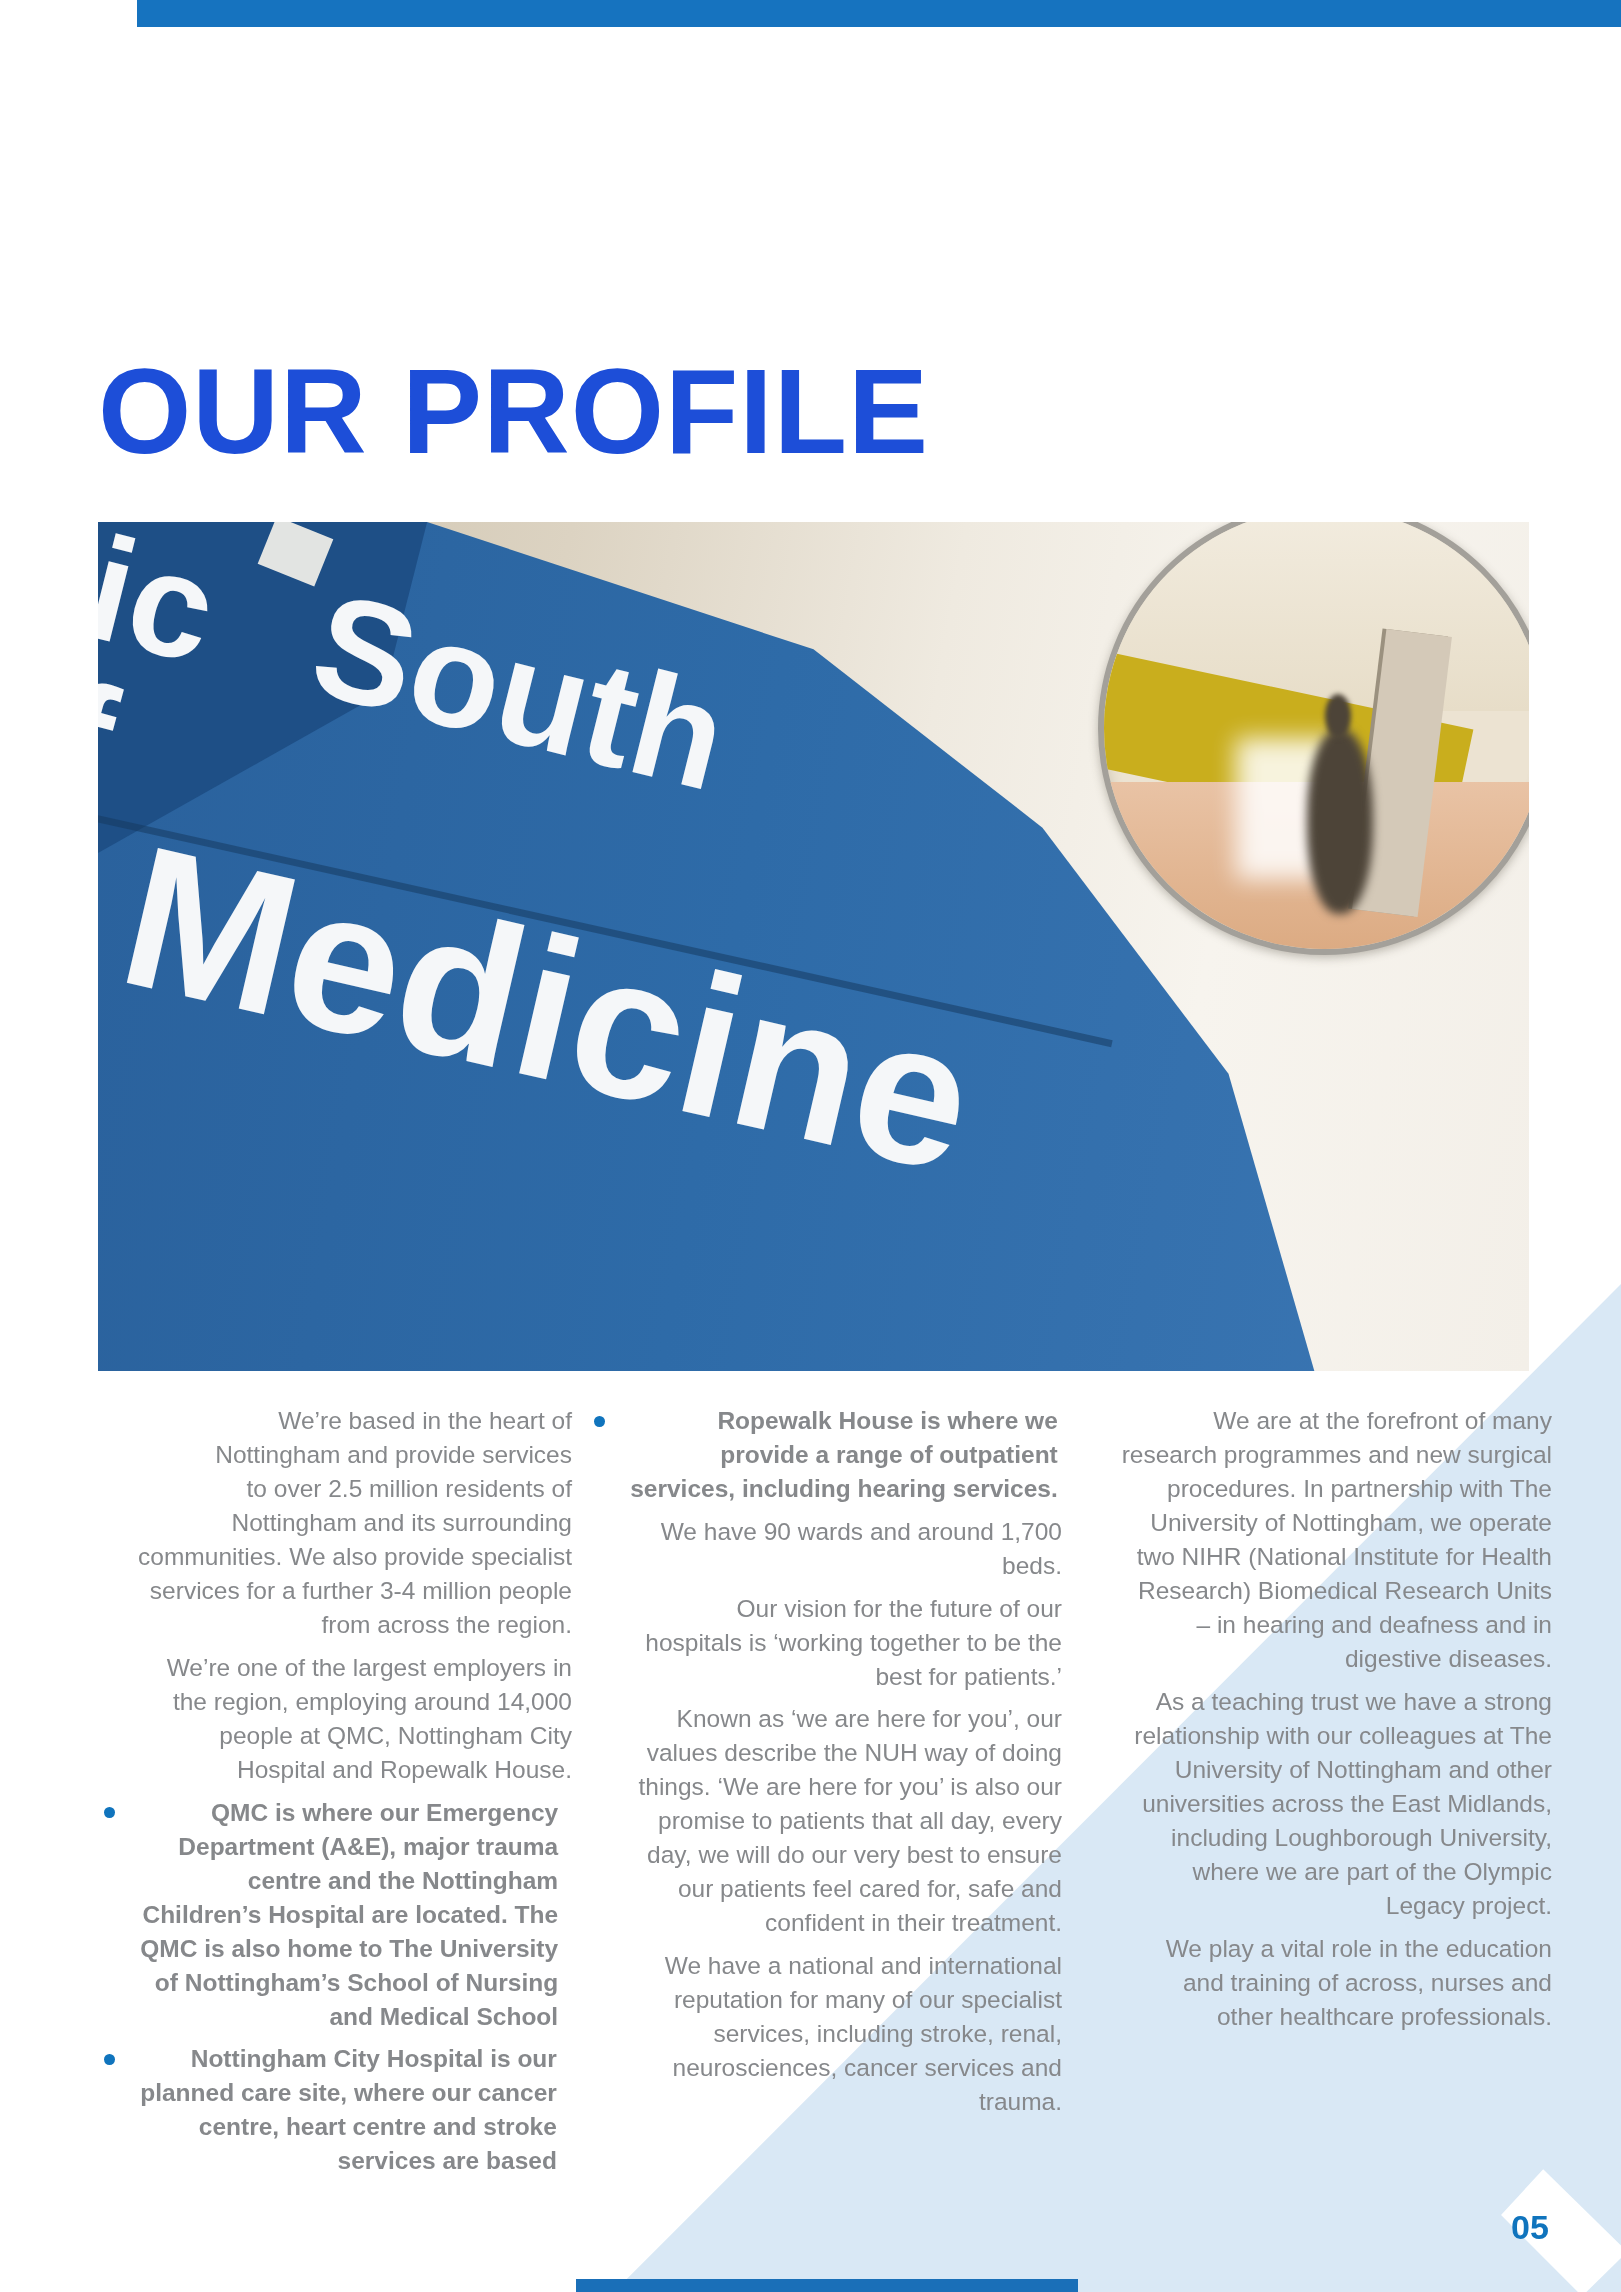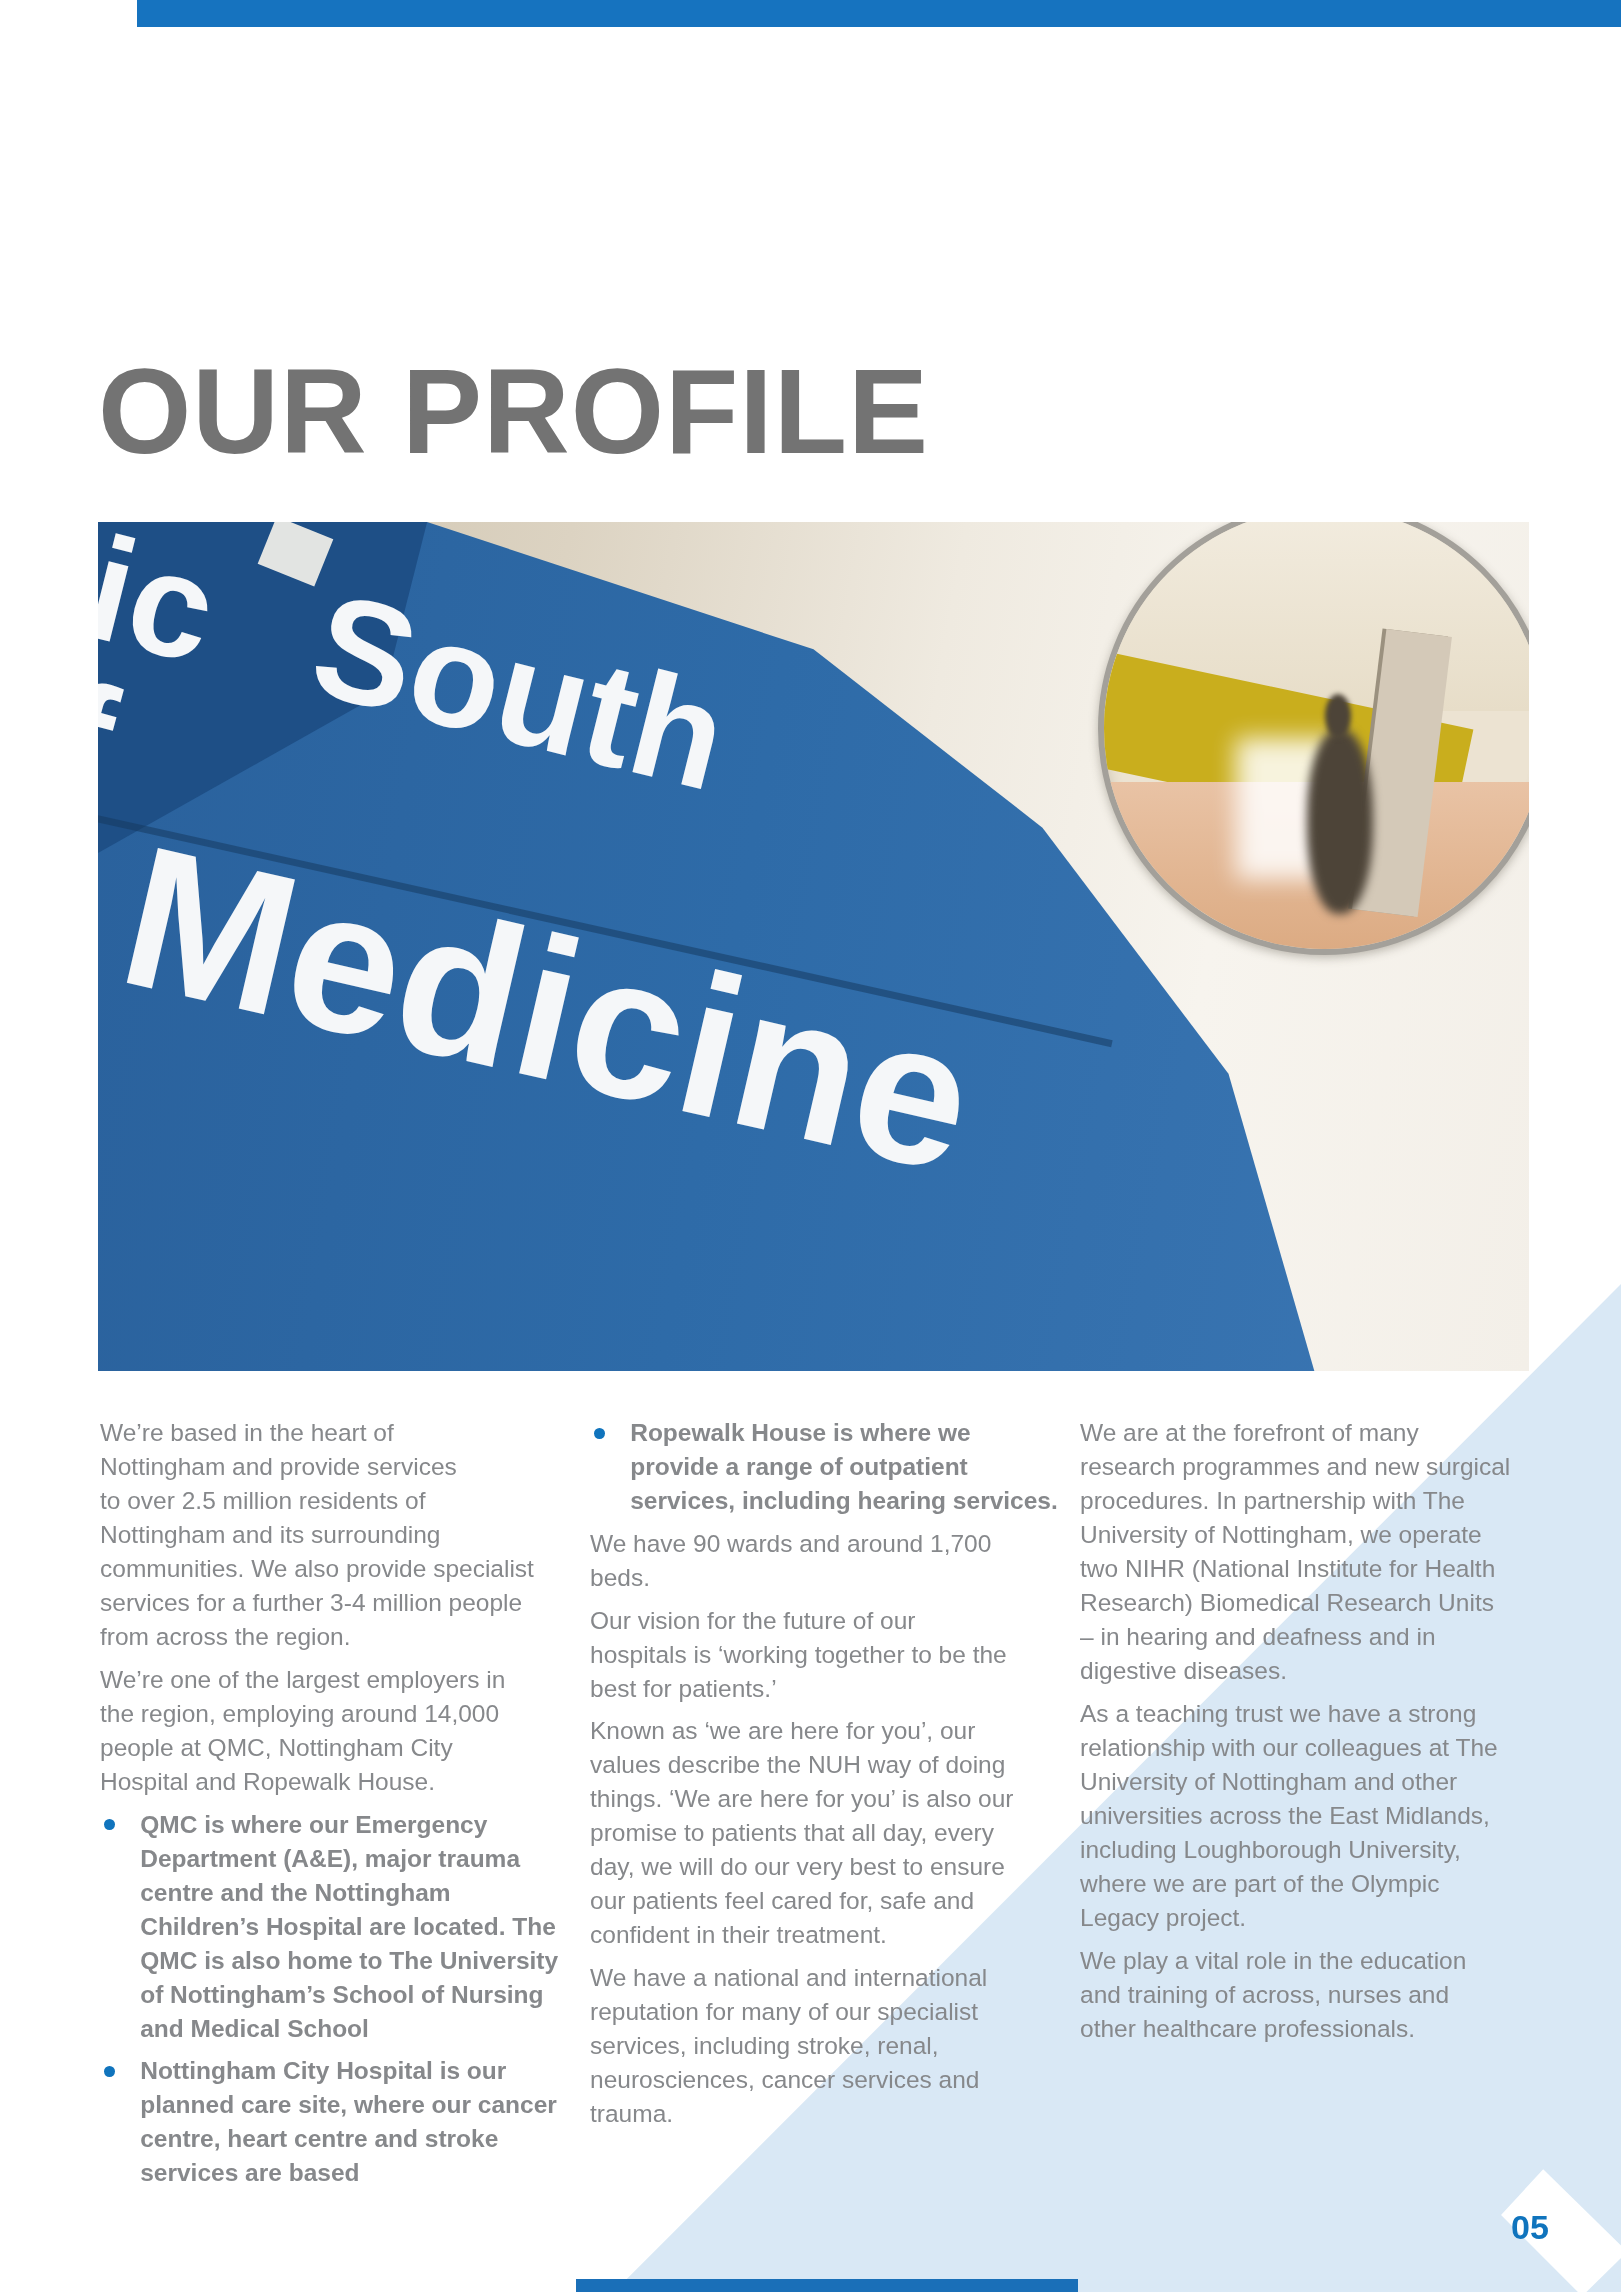--- a/index.html
+++ b/index.html
@@ -10,21 +10,21 @@
     overflow:hidden;
     font-family:"Liberation Sans", sans-serif;
   }
   
   .top-bar{position:absolute;left:137px;top:0;width:1484px;height:27.4px;background:#1673bf;}
   .bottom-bar{position:absolute;left:576px;top:2279px;width:502px;height:13.7px;background:#1a6fb8;}
 
   
   .title{
     position:absolute;left:98px;top:351px;margin:0;
-    font-size:120px;line-height:1;font-weight:bold;color:#737373;letter-spacing:1px;
+    font-size:120px;line-height:1;font-weight:bold;color:#1d4ed8;letter-spacing:1px;
   }
 
   
   .photo{
     position:absolute;left:98px;top:522px;width:1431px;height:849px;
     overflow:hidden;
     background:linear-gradient(100deg,#cbbfa9 0%,#dcd3c2 30%,#efeae0 55%,#f7f4ee 75%,#f3efe8 100%);
   }
   .sign-main{
     position:absolute;inset:0;
@@ -74,21 +74,21 @@
     clip-path:polygon(95.2% 94.6%, 100.4% 98.2%, 97.8% 100%, 97.4% 100%, 92.6% 96.6%);
     background:#ffffff;
   }
   .page-number{
     position:absolute;left:1511px;top:2208px;
     font-size:34px;font-weight:bold;color:#1074bd;
   }
 
   
   .columns{position:absolute;left:100px;top:1404px;width:1451px;}
-  .col{position:absolute;top:12px;width:472px;}
+  .col{position:absolute;top:0;width:472px;text-align:right;}
   .col-1{left:0;}
   .col-2{left:490px;}
   .col-3{left:980px;}
   .col p{
     margin:0 0 8.8px 0;
     font-size:24.5px;line-height:34px;color:#86888b;
     white-space:pre-line;
   }
   .bullet{display:flex;margin:0 0 8.8px 0;}
   .bullet .dot{

